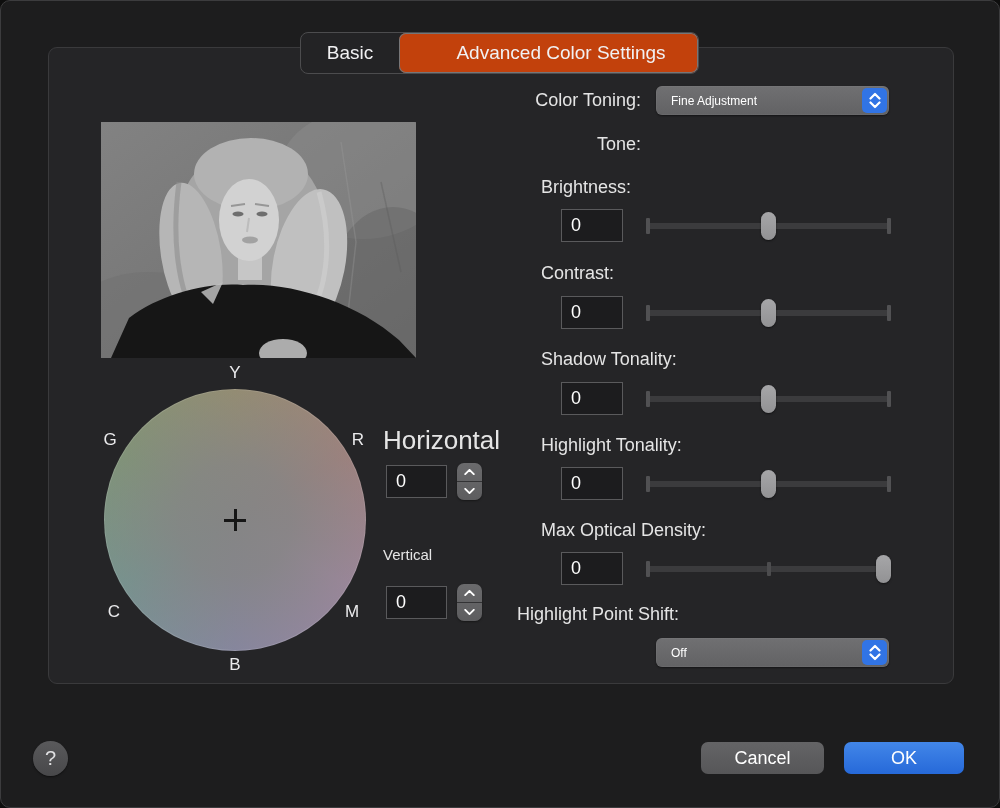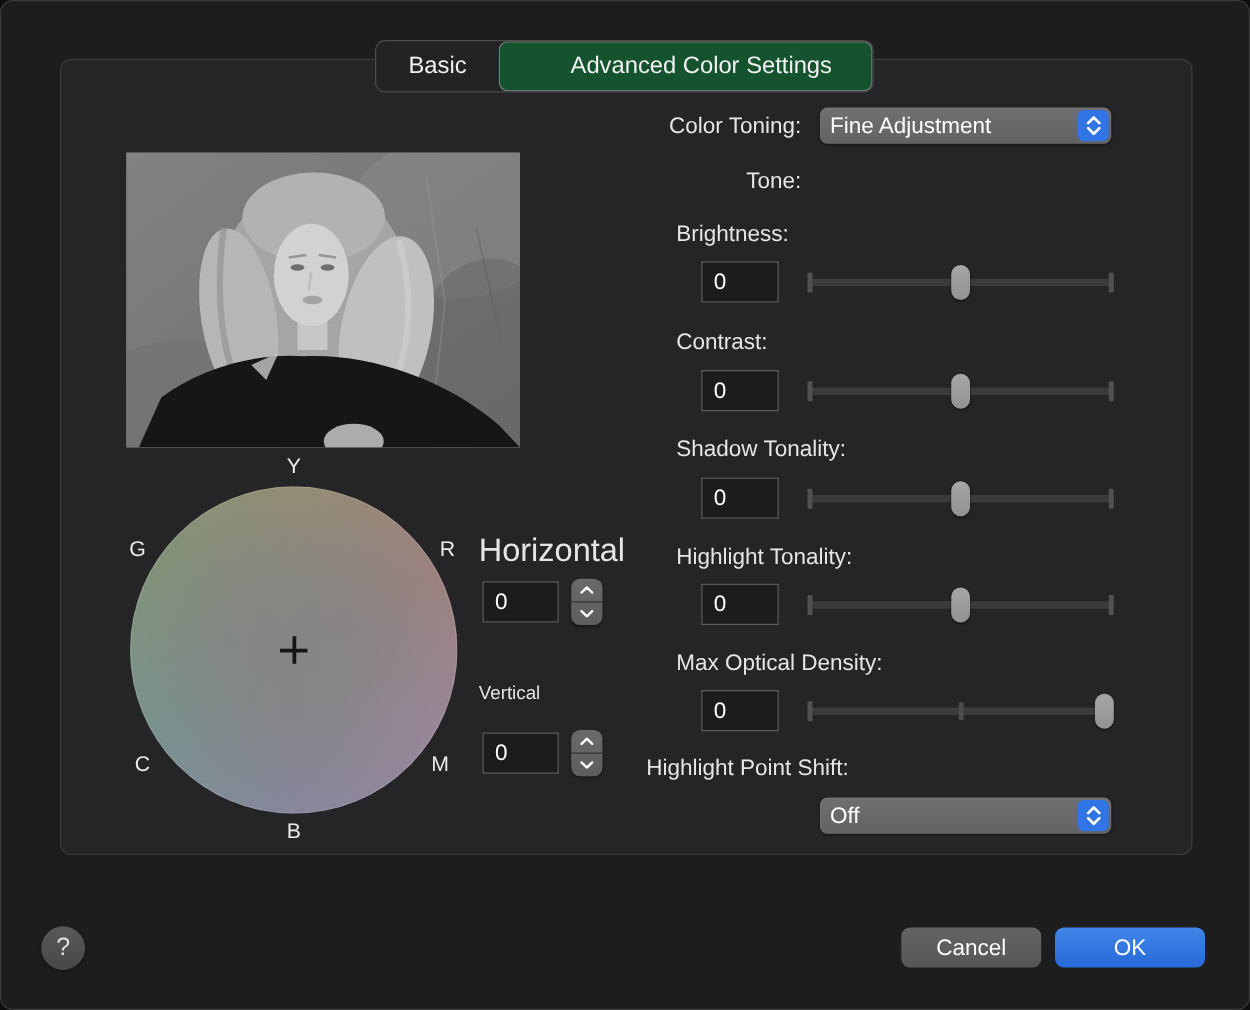--- a/index.html
+++ b/index.html
@@ -22,21 +22,21 @@
   .tabbar {
     position:absolute; left:299px; top:31px; width:399px; height:42px;
     border:1px solid #4c4c4e; border-radius:8px; background:#232325;
     display:flex; z-index:5; overflow:hidden;
   }
   .tab {
     display:flex; align-items:center; justify-content:center;
     color:#f1f1f3; font-size:19px; cursor:default;
   }
   .tab.basic { width:98px; }
-  .tab.selected { flex:1; background:#14532d; border-radius:7px; box-shadow:0 0 0 1px #767678 inset;padding-left:25px; }
+  .tab.selected { flex:1; background:#c2410c; border-radius:7px; box-shadow:0 0 0 1px #767678 inset;padding-left:25px; }
 
   
   .photo {
     position:absolute; left:100px; top:121px; width:315px; height:236px;
     overflow:hidden; background:#7e7e7e;
   }
 
   
   .wheel {
     position:absolute; left:103px; top:388px; width:262px; height:262px;
@@ -74,21 +74,21 @@
   .stepper .half { flex:1; display:flex; align-items:center; justify-content:center; }
   .stepper .half.up { border-bottom:1px solid #333335; }
 
   
   .popup {
     position:absolute; width:233px; height:29px; border-radius:6px;
     background:linear-gradient(#707072,#626264);
     box-shadow:0 1px 2px rgba(0,0,0,0.45), 0 0 0 0.5px rgba(255,255,255,0.08) inset;
     display:flex; align-items:center;
   }
-  .popup .popup-text { color:#ffffff; font-size:18px; padding-left:8px; flex:1; }
+  .popup .popup-text { color:#ffffff; font-size:12px; padding-left:15px; flex:1; }
   .popup .cap {
     width:25px; height:25px; margin-right:2px; border-radius:5px;
     display:flex; flex-direction:column; align-items:center; justify-content:center; gap:1px;
   }
 
   
   .slider { position:absolute; left:645px; width:245px; height:33px; }
   .slider .track {
     position:absolute; left:0; right:0; top:50%; margin-top:-3px; height:6px;
     background:#3b3b3d; border-radius:3px;
@@ -111,21 +111,21 @@
     position:absolute; left:32px; top:740px; width:35px; height:35px; border-radius:50%;
     background:linear-gradient(#59595b,#48484a); color:#e0e0e2;
     display:flex; align-items:center; justify-content:center;
     font-size:20px; box-shadow:0 1px 2px rgba(0,0,0,0.5);
   }
   .btn {
     position:absolute; top:741px; height:32px; border-radius:7px;
     display:flex; align-items:center; justify-content:center;
     color:#ffffff; font-size:18px;
   }
-  .btn.cancel { left:700px; width:112px; background:linear-gradient(#646466,#565658);margin-left:20px; }
+  .btn.cancel { left:700px; width:123px; background:linear-gradient(#646466,#565658); }
   .btn.ok { left:843px; width:120px; background:linear-gradient(#4286e8,#2669d9); }
 </style>
 </head>
 <body>
 
 <div class="window">
 
   <div class="panel"></div>
 
   <div class="tabbar">

